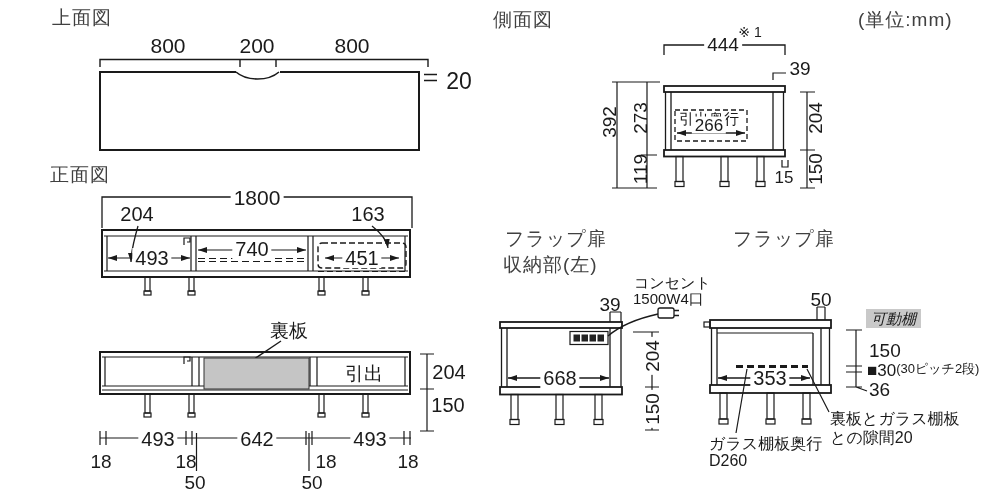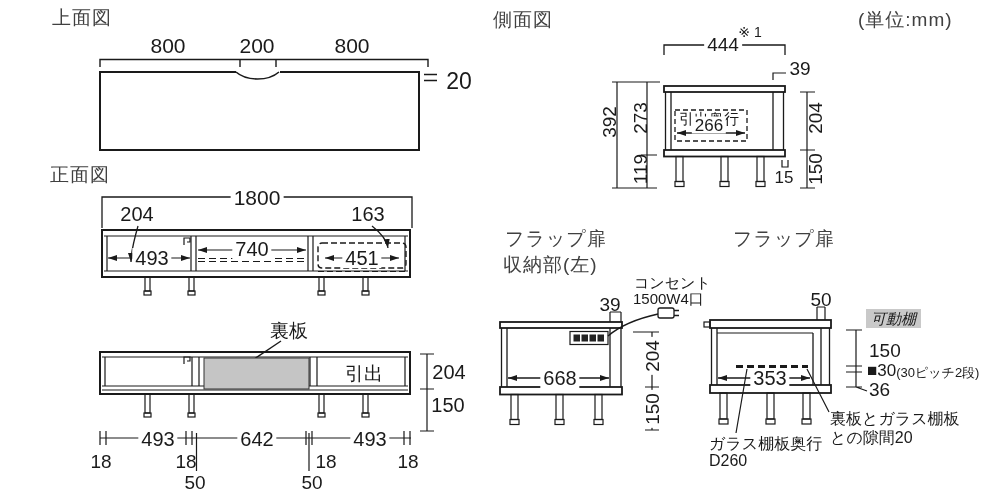--- a/index.html
+++ b/index.html
@@ -7,21 +7,21 @@
           font-family:"Liberation Sans","DejaVu Sans",sans-serif;color:#1a1a1a;}
   #linework{position:absolute;left:0;top:0;}
   .lbl{position:absolute;white-space:nowrap;line-height:1;color:#1a1a1a;font-weight:500;}
   .c{transform:translate(-50%,-50%);}
   .v{transform:translate(-50%,-50%) rotate(-90deg);}
   .bg{background:#fff;padding:0 3px;}
   .title{color:#404040;letter-spacing:1px;}
   .f13{font-size:13px;}.f14{font-size:14px;}.f15{font-size:15px;}.f16{font-size:16px;}
   .f17{font-size:17px;}.f19{font-size:19px;}.f20{font-size:20px;}.f21{font-size:21px;}.f23{font-size:23px;text-align:center;}
   .tag{background:#c9c9c9;padding:2px 5px;font-style:italic;}
-  .pitch{display:flex;align-items:flex-end;}
+  .pitch{display:flex;align-items:flex-start;}
 </style>
 </head>
 <body>
 
 <div id="canvas">
 
 <svg id="linework" width="1000" height="500" viewBox="0 0 1000 500">
   <defs>
     <marker id="ah" markerWidth="12" markerHeight="9" refX="9" refY="3" orient="auto-start-reverse" markerUnits="userSpaceOnUse">
       <path d="M0,0 L9,3 L0,6 Z" fill="#1a1a1a"></path>

